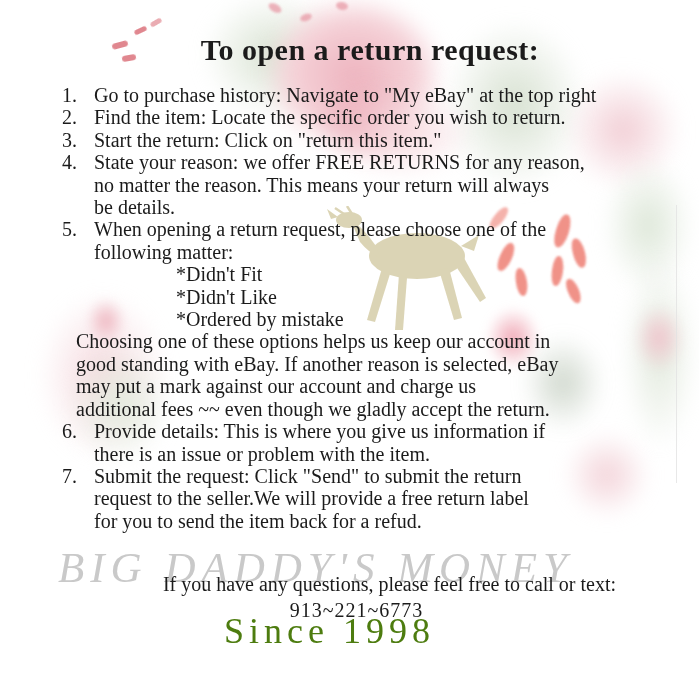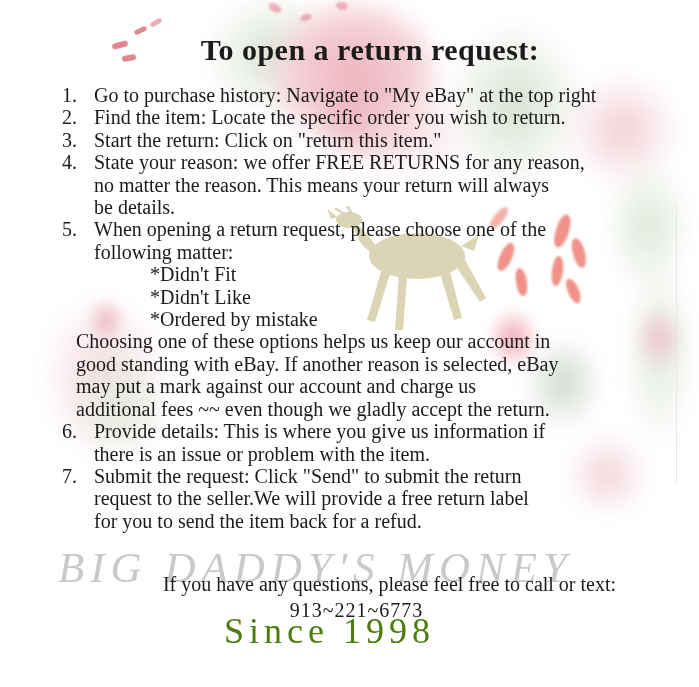--- a/index.html
+++ b/index.html
@@ -48,21 +48,21 @@
     position:absolute;top:33px;left:0;width:668px;margin:0;
     text-align:center;font-size:30px;font-weight:600;letter-spacing:.5px;padding-left:36px;
   }
   .content{
     position:absolute;left:62px;top:84px;width:620px;
     font-size:20px;line-height:22.4px;white-space:nowrap;
   }
   .step{display:flex;}
   .step-num{width:32px;flex:none;}
   .step-lines{flex:none;}
-  .reasons{margin-left:88px;}
+  .reasons{margin-left:114px;}
   .note{margin-left:14px;}
   .footer{
     position:absolute;left:0;top:573px;width:699px;
     text-align:center;font-size:20px;line-height:23px;padding-left:40px;
   }
   .phone{margin-top:3px;transform:translateX(-33px);letter-spacing:1px;}
 </style>
 </head>
 <body>
 

